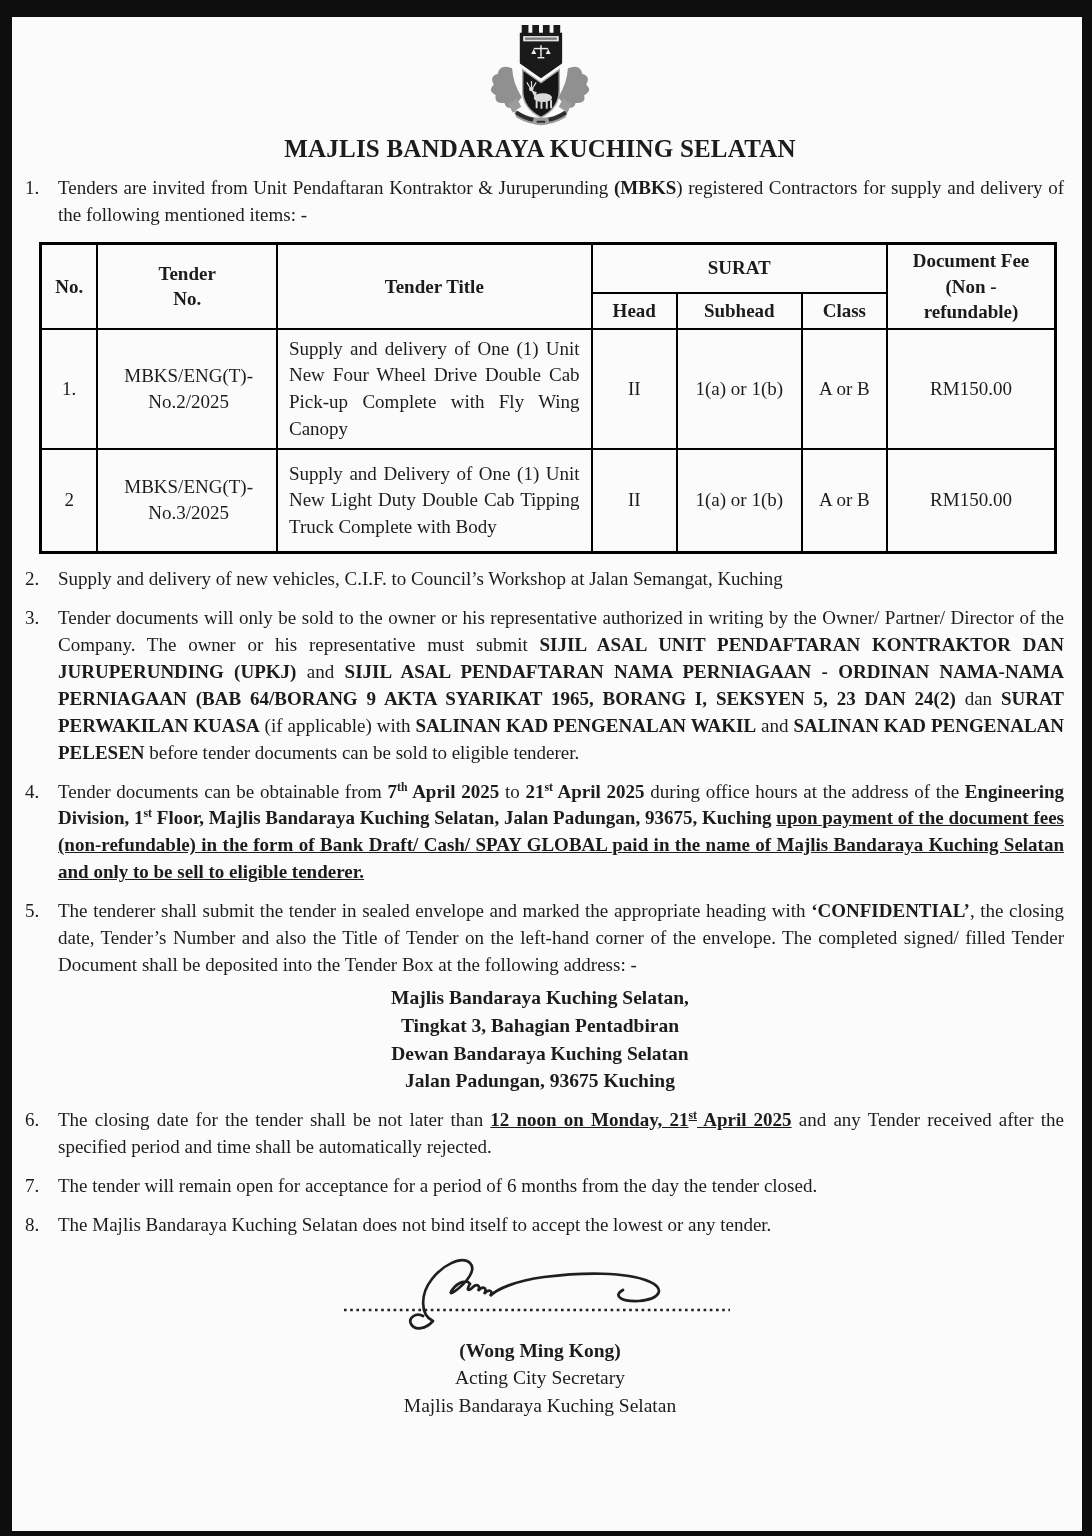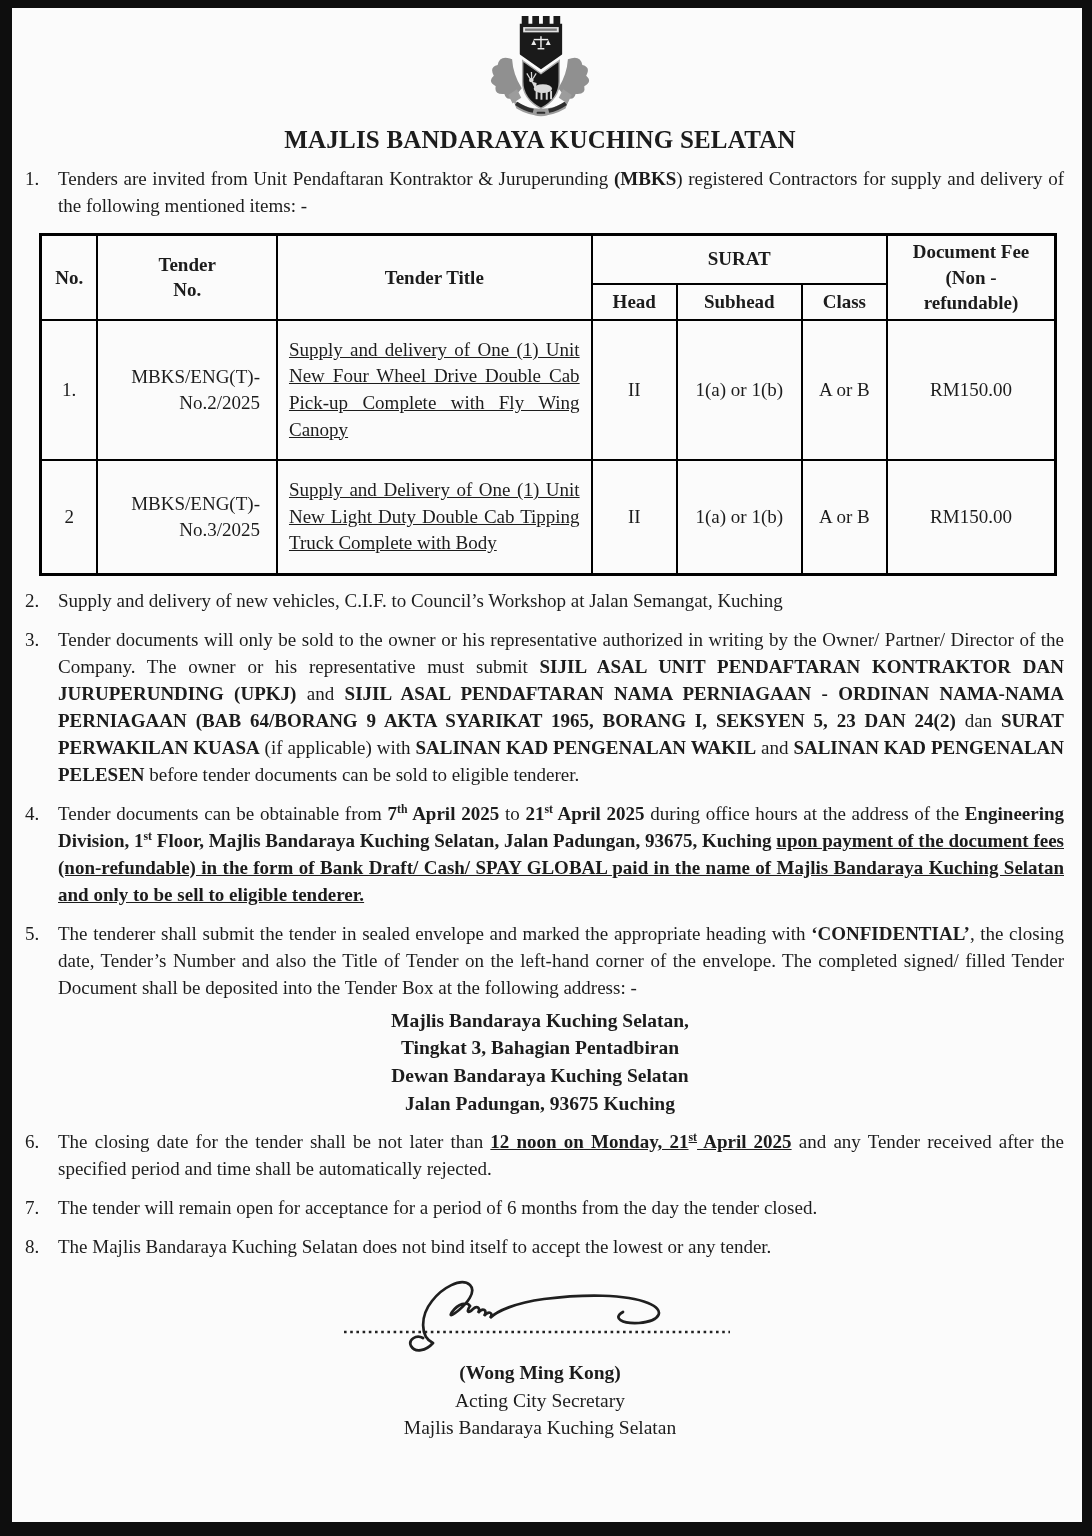--- a/index.html
+++ b/index.html
@@ -3,21 +3,21 @@
 <meta charset="utf-8">
 <style>
   html,body{margin:0;padding:0;}
   body{
     width:1092px;height:1536px;position:relative;
     background:#0e0e0e;
     font-family:"Liberation Serif","DejaVu Serif",serif;
     color:#1c1c1c;
   }
   .page{
-    position:absolute;left:12px;top:8px;width:1070px;height:1514px;
+    position:absolute;left:12px;top:17px;width:1070px;height:1514px;
     background:#fbfbfb;box-sizing:border-box;
     padding:6px 18px 0 4px;overflow:hidden;
   }
   .b{font-weight:bold;}
   .u{text-decoration:underline;}
   .sup{vertical-align:super;font-size:0.62em;line-height:0;}
   .crest{display:block;margin:2px auto 0 auto;width:118px;height:102px;}
   .org-title{font-size:25px;font-weight:bold;margin-top:8px;text-align:center;letter-spacing:0.2px;}
   .doc-title{font-size:25px;font-weight:bold;margin-top:3px;text-align:center;}
   .item{display:flex;margin-top:12px;font-size:19px;line-height:1.42;}
@@ -25,22 +25,22 @@
   .item .body{flex:1;text-align:justify;}
   table.tender{
     border-collapse:collapse;width:1018px;margin:13px 0 0 23px;
     font-size:19px;border:3px solid #000;table-layout:fixed;
   }
   table.tender th,table.tender td{border:2px solid #000;box-sizing:border-box;}
   table.tender th{font-weight:bold;text-align:center;vertical-align:middle;white-space:pre-line;line-height:1.35;padding:3px 4px;}
   tr.hdr1 th{height:46px;}
   tr.hdr2 th{height:34px;}
   td.c{text-align:center;vertical-align:middle;}
-  td.tno{text-align:right;vertical-align:middle;padding:4px 16px 4px 12px;line-height:1.38;}
-  td.ttl{text-align:justify;vertical-align:middle;padding:16px 11px;line-height:1.4;text-decoration:underline;}
+  td.tno{text-align:center;vertical-align:middle;padding:4px 9px 4px 12px;line-height:1.38;}
+  td.ttl{text-align:justify;vertical-align:middle;padding:6px 11px;line-height:1.4;}
   tr.datarow td{height:103px;}
   .address{margin-top:5px;text-align:center;font-weight:bold;font-size:19.5px;line-height:1.42;}
   .address div{white-space:nowrap;}
   .sigwrap{position:relative;width:440px;margin:4px auto 0 auto;height:92px;}
   .sigwrap svg{display:block;}
   .signame{text-align:center;font-size:19.5px;line-height:1.4;margin-top:2px;}
   .signame .nm{font-weight:bold;}
 </style>
 </head>
 <body>

